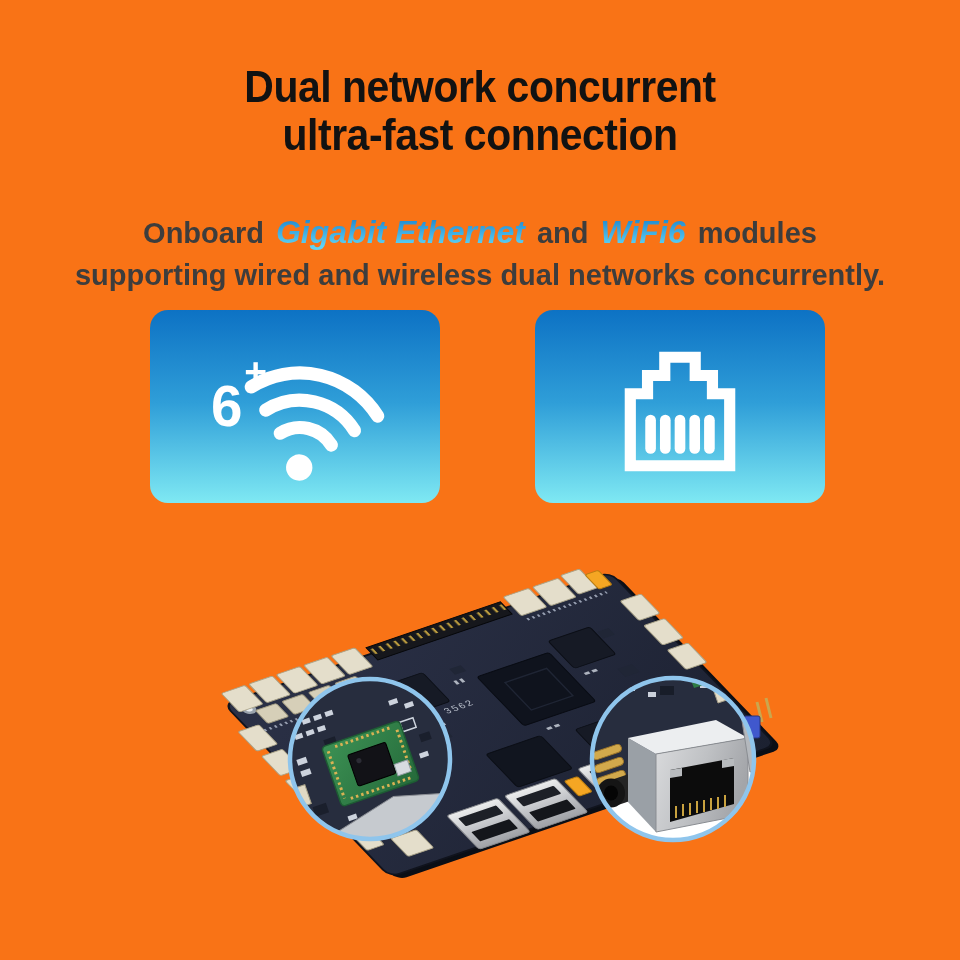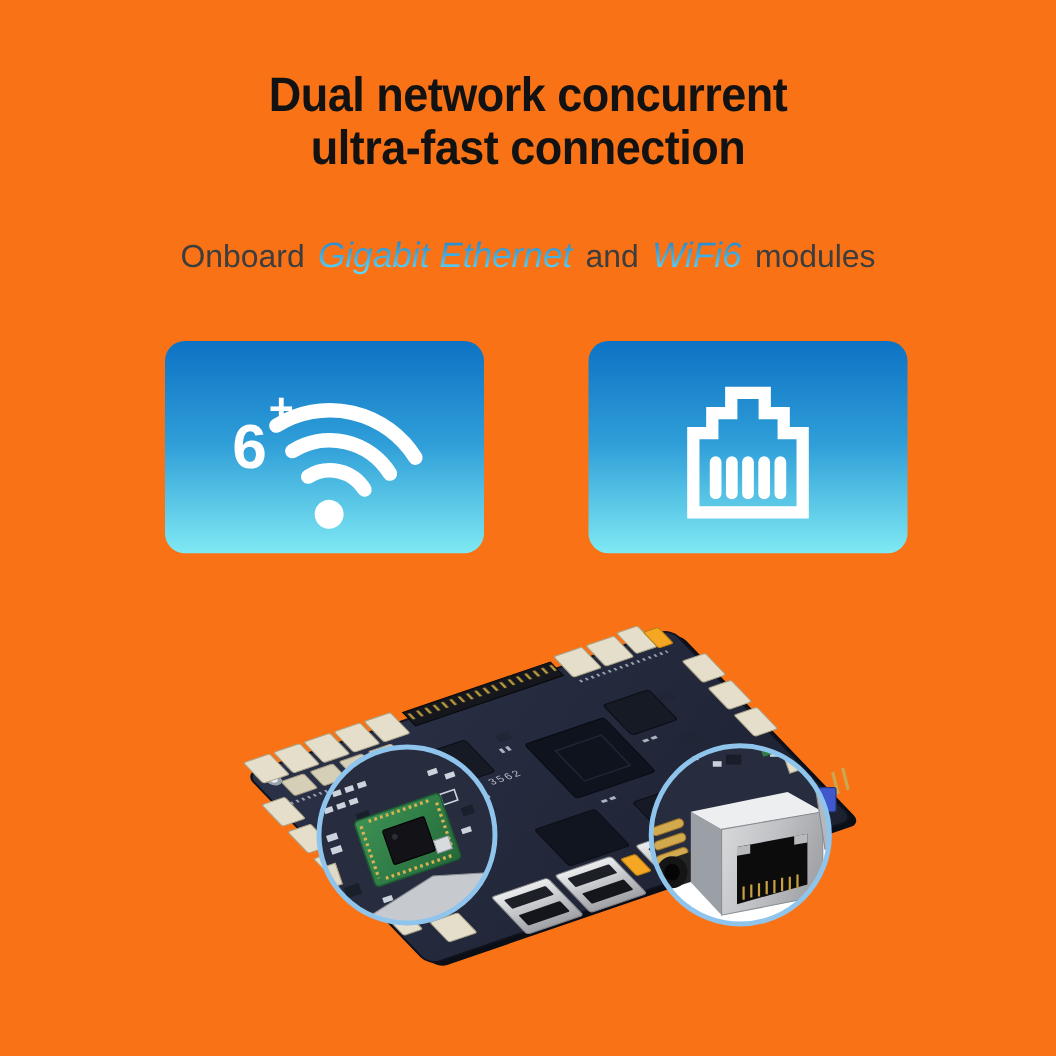--- a/index.html
+++ b/index.html
@@ -6,21 +6,21 @@
   .page{position:relative;width:960px;height:960px;background:#f97316;overflow:hidden;
         font-family:"Liberation Sans", sans-serif;}
 
   
   .title{position:absolute;top:34px;left:0;width:960px;text-align:center;
          font-size:44px;line-height:1.09;font-weight:800;color:#121212;
          letter-spacing:-0.5px;transform:scaleX(0.93);transform-origin:50% 0;}
 
   
   .subtitle{position:absolute;top:181px;left:0;width:960px;text-align:center;
-            font-size:29px;line-height:1.4;color:#3d3d3d;font-weight:400;}
+            font-size:29px;line-height:1.4;color:#3d3d3d;font-weight:700;}
   .hl{font-style:italic;font-size:32px;padding:0 4px;color:#2b9add;
       background:linear-gradient(180deg,#1f86ce 10%,#5fd4f6 90%);
       -webkit-background-clip:text;background-clip:text;-webkit-text-fill-color:transparent;}
 
   
   .cards{position:absolute;top:310px;left:150px;display:flex;gap:95px;}
   .card{width:290px;height:193px;border-radius:18px;
         background:linear-gradient(180deg,#0d72c4 0%,#2f9ed8 48%,#7fe9f3 100%);
         display:flex;align-items:flex-start;justify-content:center;}
   .card svg{margin-top:24px;}
@@ -34,20 +34,21 @@
 
 <div class="page">
 
   <h1 class="title">
     <span>Dual network concurrent</span><br>
     <span>ultra-fast connection</span>
   </h1>
 
   <p class="subtitle">
     <span><span>Onboard </span><span class="hl">Gigabit Ethernet</span><span> and </span><span class="hl">WiFi6</span><span> modules</span></span><br>
+    <span>supporting wired and wireless dual networks concurrently.</span>
   </p>
 
   <div class="cards">
 
     <div class="card">
       <svg width="196" height="158" viewBox="0 0 200 162">
         <g transform="rotate(13 105 134)" stroke="#ffffff" stroke-width="13.5" fill="none" stroke-linecap="round">
           <path d="M 78.1 107.1 A 38 38 0 0 1 131.9 107.1"></path>
           <path d="M 58.3 87.3 A 66 66 0 0 1 151.7 87.3"></path>
           <path d="M 38.5 67.5 A 94 94 0 0 1 171.5 67.5"></path>

